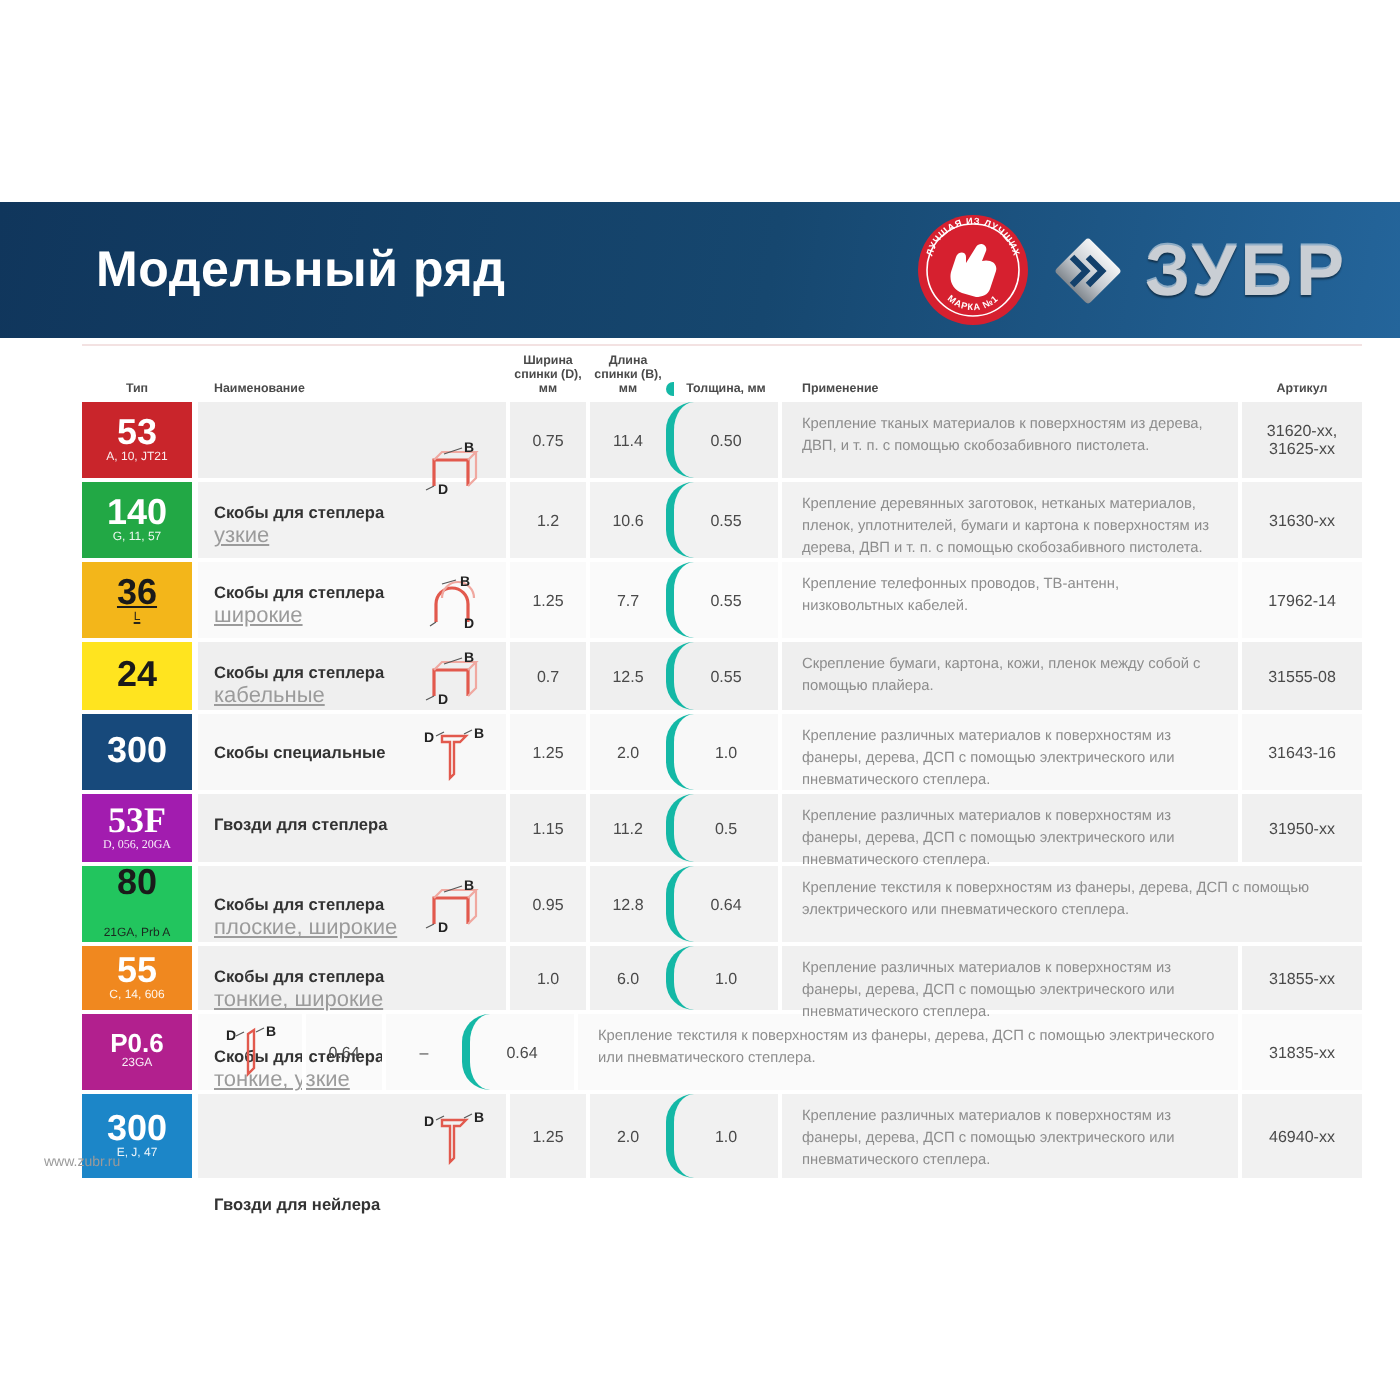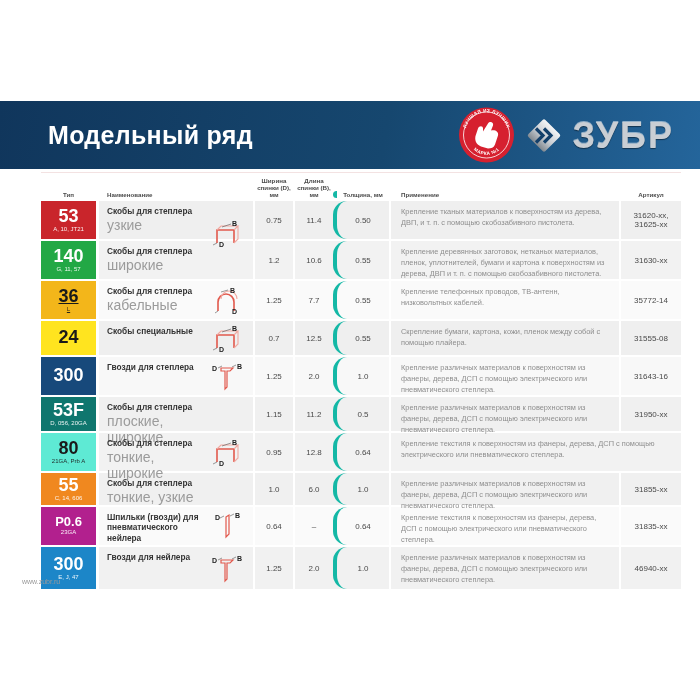--- a/index.html
+++ b/index.html
@@ -25,22 +25,22 @@
   .c-icon{width:52px;flex:none;display:flex;align-items:center;justify-content:center;overflow:visible;}
   .c-w,.c-l{width:40px;flex:none;border-left:2px solid #fff;}
   .c-t{width:56px;flex:none;border-left:4px solid #14b8a6;border-radius:14px;}
   .c-app{flex:1;padding:5px 10px 4px 10px;border-left:2px solid #fff;}
   .c-art{width:62px;flex:none;border-left:2px solid #fff;}
   .val{display:flex;align-items:center;justify-content:center;font-size:8px;color:#4a4a4a;text-align:center;}
   .badge{width:100%;height:100%;display:flex;flex-direction:column;align-items:center;
          justify-content:center;line-height:.95;}
   .badge .num{font-size:18px;font-weight:800;}
   .badge .sub{font-size:6px;margin-top:2px;opacity:.92;}
-  .nm{font-size:8.3px;font-weight:bold;color:#333;line-height:1.25;}
-  .ns{font-size:14px;color:#9b9b9b;margin-top:1px;}
+  .nm{font-size:8.3px;font-weight:bold;color:#333;line-height:1.25;margin-top:45px;}
+  .ns{font-size:11px;color:#9b9b9b;margin-top:1px;text-decoration:underline;}
   .app{font-size:7.4px;color:#8d8d8d;line-height:1.5;}
   .art{white-space:pre-line;}
   .thead .c-name{padding:0 0 0 8px;}
   .thead .c-app{padding:0 0 0 10px;}
   .thead .c-w,.thead .c-l,.thead .c-t,.thead .c-art,.thead .c-type{display:flex;align-items:flex-end;justify-content:center;text-align:center;}
   .footer{position:absolute;left:22px;top:578px;font-size:7px;color:#9a9a9a;}
 </style>
 </head>
 <body>
 
@@ -162,21 +162,21 @@
               <line x1="6" y1="28" x2="9" y2="26" stroke="#555" stroke-width="0.6"></line>
               <text x="23" y="29" font-size="7" fill="#222" font-weight="bold">D</text>
             </svg>
           </div>
           <div class="cell c-w val">1.25</div>
           <div class="cell c-l val">7.7</div>
           <div class="cell c-t val">0.55</div>
           <div class="cell c-app">
             <div class="app">Крепление телефонных проводов, ТВ-антенн, низковольтных кабелей.</div>
           </div>
-          <div class="cell c-art val art">35772-14</div>
+          <div class="cell c-art val art">17962-14</div>
         </div>
         <div class="row" style="height: 34px; background: rgb(239, 239, 239);">
           <div class="cell c-type">
             <div class="badge" style="background: rgb(255, 228, 31); color: rgb(26, 26, 26);">
               <div class="num">24</div>
             </div>
           </div>
           <div class="cell c-name">
             <div class="nm">Скобы специальные</div>
           </div>
@@ -219,41 +219,41 @@
           <div class="cell c-w val">1.25</div>
           <div class="cell c-l val">2.0</div>
           <div class="cell c-t val">1.0</div>
           <div class="cell c-app">
             <div class="app">Крепление различных материалов к поверхностям из фанеры, дерева, ДСП с помощью электрического или пневматического степлера.</div>
           </div>
           <div class="cell c-art val art">31643-16</div>
         </div>
         <div class="row" style="height: 34px; background: rgb(240, 240, 240);">
           <div class="cell c-type">
-            <div class="badge" style="background: #0f766e; color: rgb(255, 255, 255);">
+            <div class="badge" style="background: #a21caf; color: rgb(255, 255, 255); font-family: Liberation Serif, serif;">
               <div class="num">53F</div>
               <div class="sub">D, 056, 20GA</div>
             </div>
           </div>
           <div class="cell c-name">
             <div class="nm">Скобы для степлера</div>
             <div class="ns">плоские, широкие</div>
           </div>
           <div class="cell c-icon"></div>
           <div class="cell c-w val">1.15</div>
           <div class="cell c-l val">11.2</div>
           <div class="cell c-t val">0.5</div>
           <div class="cell c-app">
             <div class="app">Крепление различных материалов к поверхностям из фанеры, дерева, ДСП с помощью электрического или пневматического степлера.</div>
           </div>
           <div class="cell c-art val art">31950-xx</div>
         </div>
         <div class="row" style="height: 38px; background: rgb(242, 242, 242);">
           <div class="cell c-type">
-            <div class="badge" style="background: #5eead4; color: rgb(26, 26, 26);">
+            <div class="badge" style="background: #22c55e; color: rgb(26, 26, 26); justify-content: space-between;">
               <div class="num">80</div>
               <div class="sub">21GA, Prb A</div>
             </div>
           </div>
           <div class="cell c-name">
             <div class="nm">Скобы для степлера</div>
             <div class="ns">тонкие, широкие</div>
           </div>
           <div class="cell c-icon">
             <svg viewBox="0 0 36 30" width="36" height="30">
@@ -292,23 +292,20 @@
           </div>
           <div class="cell c-art val art">31855-xx</div>
         </div>
         <div class="row" style="height: 38px; background: rgb(250, 250, 250);">
           <div class="cell c-type">
             <div class="badge" style="background: rgb(178, 32, 142); color: rgb(255, 255, 255);">
               <div class="num" style="font-size: 13px;">P0.6</div>
               <div class="sub">23GA</div>
             </div>
           </div>
-          <div class="cell c-name">
-            <div class="nm">Шпильки (гвозди) для пневматического нейлера</div>
-          </div>
           <div class="cell c-icon">
             <svg viewBox="0 0 36 30" width="36" height="30">
               <path d="M17 6 l3 -2 v19 l-3 3 z" fill="none" stroke="#e2594d" stroke-width="1.2"></path>
               <text x="6" y="9" font-size="7" fill="#222" font-weight="bold">D</text>
               <line x1="11" y1="7" x2="15" y2="5" stroke="#555" stroke-width="0.6"></line>
               <text x="26" y="7" font-size="7" fill="#222" font-weight="bold">B</text>
               <line x1="21" y1="5" x2="25" y2="3" stroke="#555" stroke-width="0.6"></line>
             </svg>
           </div>
           <div class="cell c-w val">0.64</div>

